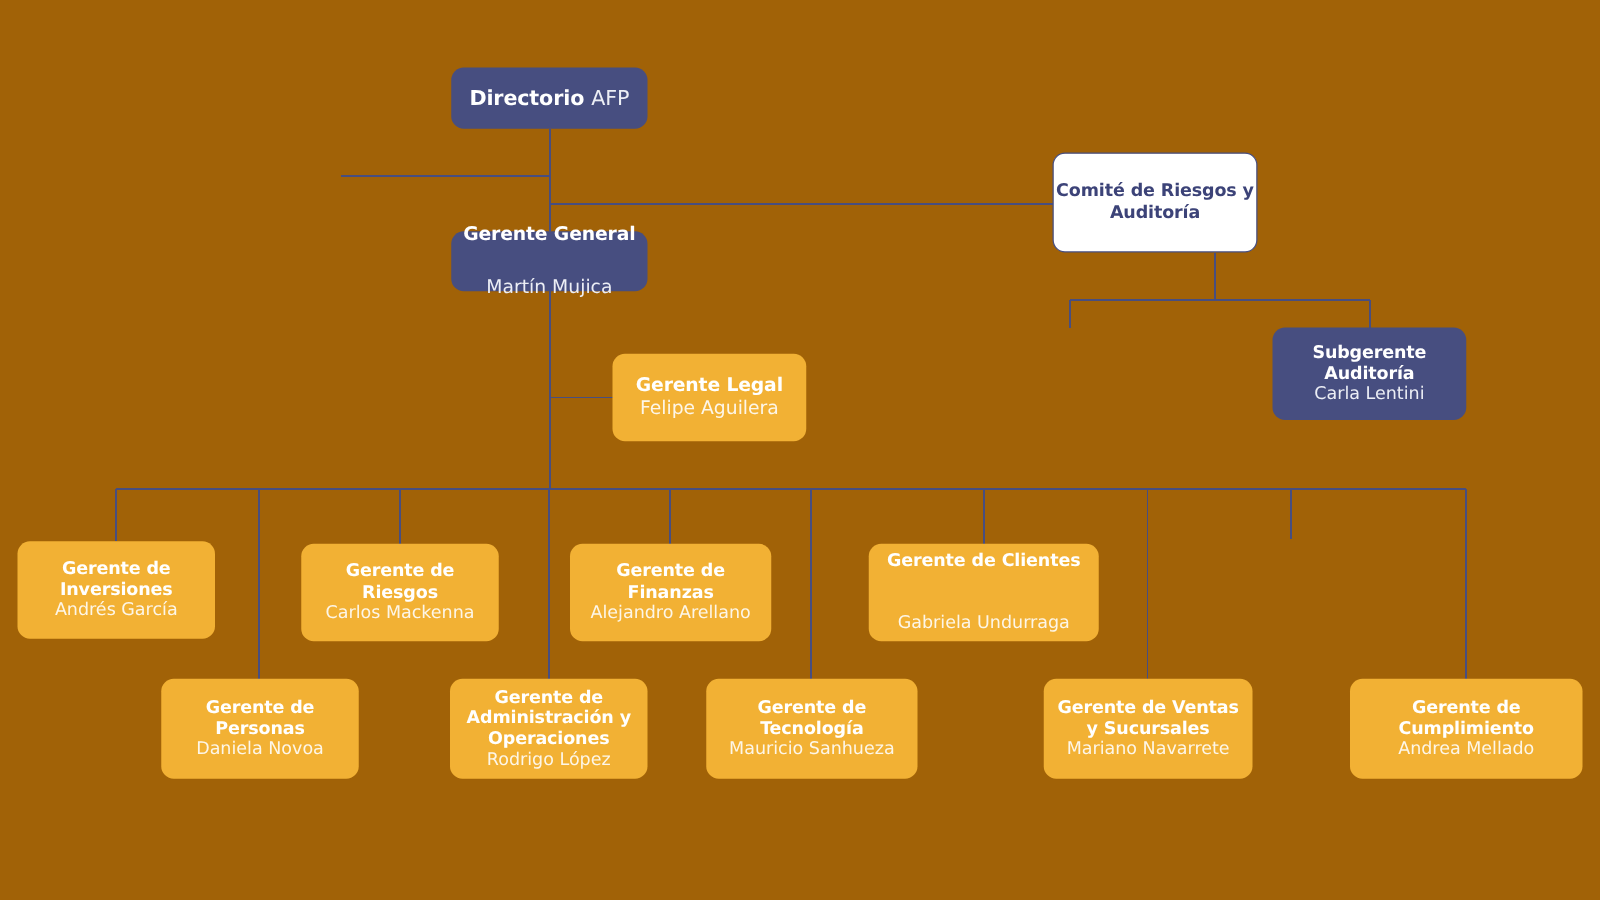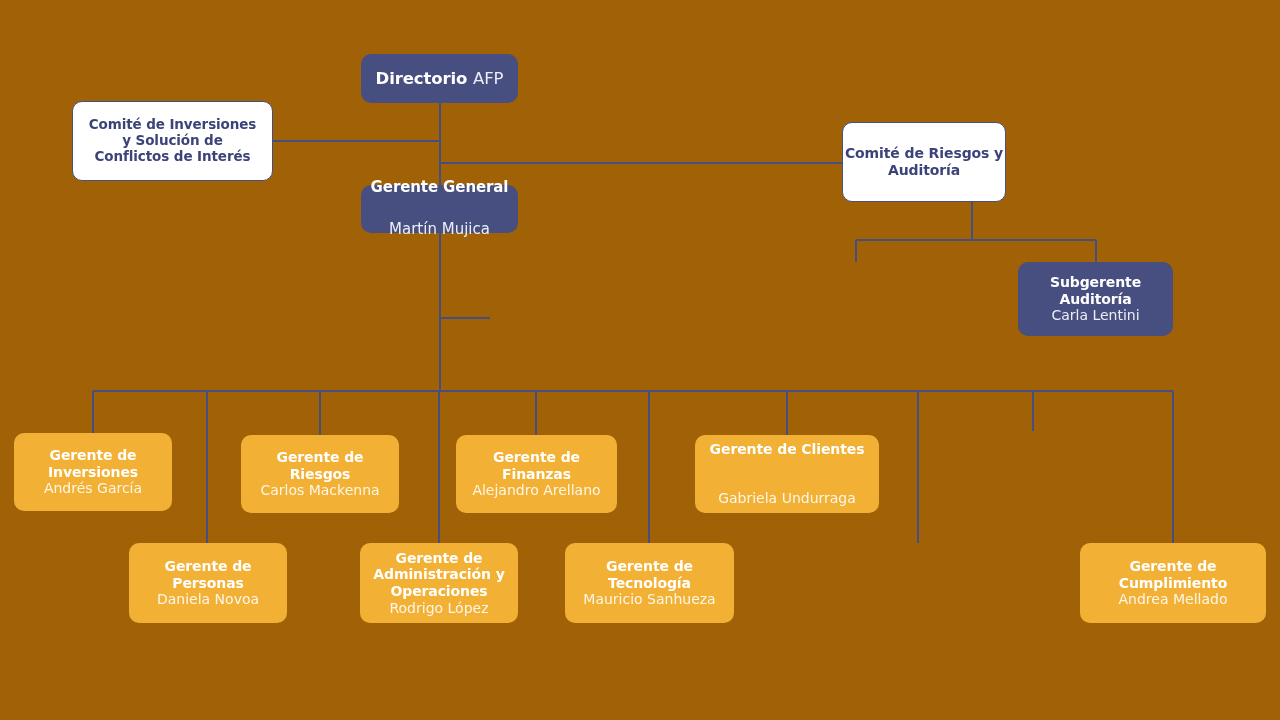--- a/index.html
+++ b/index.html
@@ -104,36 +104,35 @@
     </g>
   </svg>
 
   <div class="node navy" style="left:361px; top:54px; width:157px; height:49px;">
     <div class="title title-lg">
       <span>Directorio</span>
       <span class="person" style="font-weight:normal">AFP</span>
     </div>
   </div>
 
-  <div class="node outline" style="left:72px; top:101px; width:201px; height:80px;">
-    <div class="title fs13">Comité de Inversiones</div>
-    <div class="title fs13">y Solución de</div>
-    <div class="title fs13">Conflictos de Interés</div>
-  </div>
 
   <div class="node outline" style="left:842px; top:122px; width:164px; height:80px;">
     <div class="title fs14">Comité de Riesgos y</div>
     <div class="title fs14">Auditoría</div>
   </div>
 
   <div class="node navy" style="left:361px; top:185px; width:157px; height:48px;gap:24px;">
     <div class="title fs15">Gerente General</div>
     <div class="person fs15">Martín Mujica</div>
   </div>
 
+  <div class="node amber" style="left:490px; top:283px; width:155px; height:70px;">
+    <div class="title fs15">Gerente Legal</div>
+    <div class="person fs15">Felipe Aguilera</div>
+  </div>
 
 
   <div class="node navy" style="left:1018px; top:262px; width:155px; height:74px;">
     <div class="title fs14">Subgerente</div>
     <div class="title fs14">Auditoría</div>
     <div class="person fs14">Carla Lentini</div>
   </div>
 
   <div class="node amber" style="left:14px; top:433px; width:158px; height:78px;">
     <div class="title fs14">Gerente de</div>
@@ -171,20 +170,25 @@
     <div class="title fs14">Operaciones</div>
     <div class="person fs14">Rodrigo  López</div>
   </div>
 
   <div class="node amber" style="left:565px; top:543px; width:169px; height:80px;">
     <div class="title fs14">Gerente de</div>
     <div class="title fs14">Tecnología</div>
     <div class="person fs14">Mauricio Sanhueza</div>
   </div>
 
+  <div class="node amber" style="left:835px; top:543px; width:167px; height:80px;">
+    <div class="title fs14">Gerente de Ventas</div>
+    <div class="title fs14">y Sucursales</div>
+    <div class="person fs14">Mariano Navarrete</div>
+  </div>
 
   <div class="node amber" style="left:1080px; top:543px; width:186px; height:80px;">
     <div class="title fs14">Gerente de</div>
     <div class="title fs14">Cumplimiento</div>
     <div class="person fs14">Andrea Mellado</div>
   </div>
 
 </div>
 
 </body></html>

